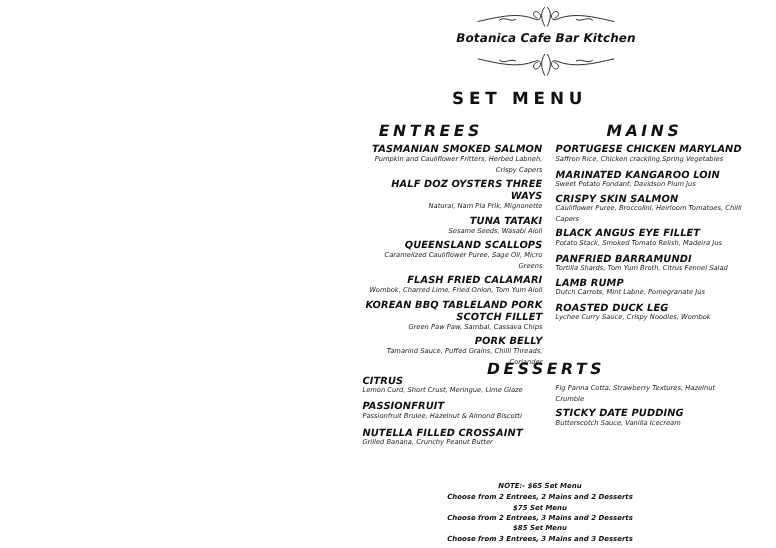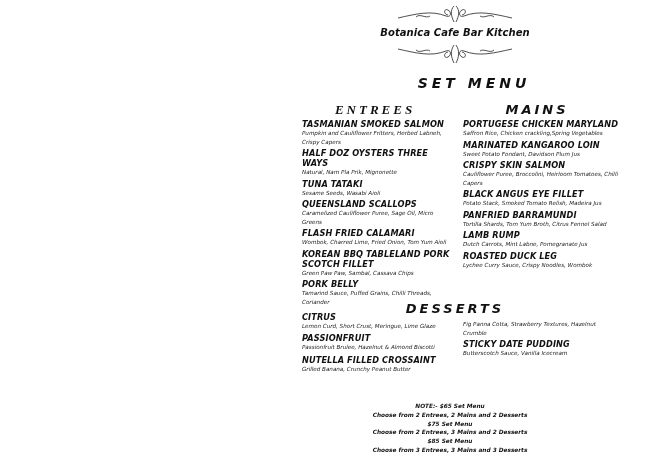--- a/index.html
+++ b/index.html
@@ -6,22 +6,22 @@
     body { width: 647px; height: 457px; position: relative; overflow: hidden;
            font-family: "DejaVu Sans", sans-serif; color: #111; }
     .page { position: absolute; left: 0; top: 0; width: 647px; height: 457px; background: #fff; }
 
     .ornament { position: absolute; left: 396px; width: 118px; height: 22px; }
     .ornament.top { top: 4px; }
     .ornament.bottom { top: 43px; }
     .brand { position: absolute; left: 370px; top: 27px; width: 170px; text-align: center;
              font-family: "DejaVu Sans", sans-serif; font-weight: bold; font-style: italic;
              font-size: 10px; letter-spacing: 0.1px; }
-    .set-menu { position: absolute; left: 389px; top: 75px; width: 170px; text-align: center;
-                font-weight: bold; font-style: italic; font-size: 14px; letter-spacing: 4px; }
+    .set-menu { position: absolute; left: 348px; top: 75px; width: 170px; text-align: center;
+                font-weight: bold; font-size: 14px; letter-spacing: 4px; }
 
     .sec-title { position: absolute; font-weight: bold; font-style: italic; font-size: 13px;
                  letter-spacing: 3px; text-align: center; }
     .col { position: absolute; }
     .item { margin: 0 0 2px 0; }
     .item-name { font-weight: bold; font-style: italic; font-size: 8.2px; line-height: 10px;
                  letter-spacing: 0.1px; }
     .item-desc { font-style: italic; font-size: 5.6px; line-height: 8.5px; color: #222; }
 
     .note { position: absolute; left: 360px; top: 402px; width: 180px; text-align: center;
@@ -51,22 +51,22 @@
       <path d="M20 7 C24 11, 30 5, 34 8"></path>
       <path d="M58 2 C54 8, 55 14, 58 20"></path>
       <path d="M60 2 C64 8, 63 14, 60 20"></path>
       <path d="M116 6 C98 10, 83 14, 68 8 C63 6, 62 12, 66 14 C70 16, 71 10, 66 9"></path>
       <path d="M98 7 C94 11, 88 5, 84 8"></path>
     </g>
   </svg>
 
   <div class="set-menu">SET MENU</div>
 
-  <div class="sec-title" style="left:300px; top:102px; width:150px;font-family:Liberation Serif, serif;">ENTREES</div>
-  <div class="col" style="left:302px; top:119px; width:150px;">
+  <div class="sec-title" style="left:284px; top:102px; width:150px;">ENTREES</div>
+  <div class="col" style="left:302px; top:119px; width:150px;text-align:right;">
     <div class="item">
       <div class="item-name">TASMANIAN SMOKED SALMON</div>
       <div class="item-desc">Pumpkin and Cauliflower Fritters, Herbed Labneh, Crispy Capers</div>
     </div>
     <div class="item">
       <div class="item-name">HALF DOZ OYSTERS THREE WAYS</div>
       <div class="item-desc">Natural, Nam Pla Prik, Mignonette</div>
     </div>
     <div class="item">
       <div class="item-name">TUNA TATAKI</div>

